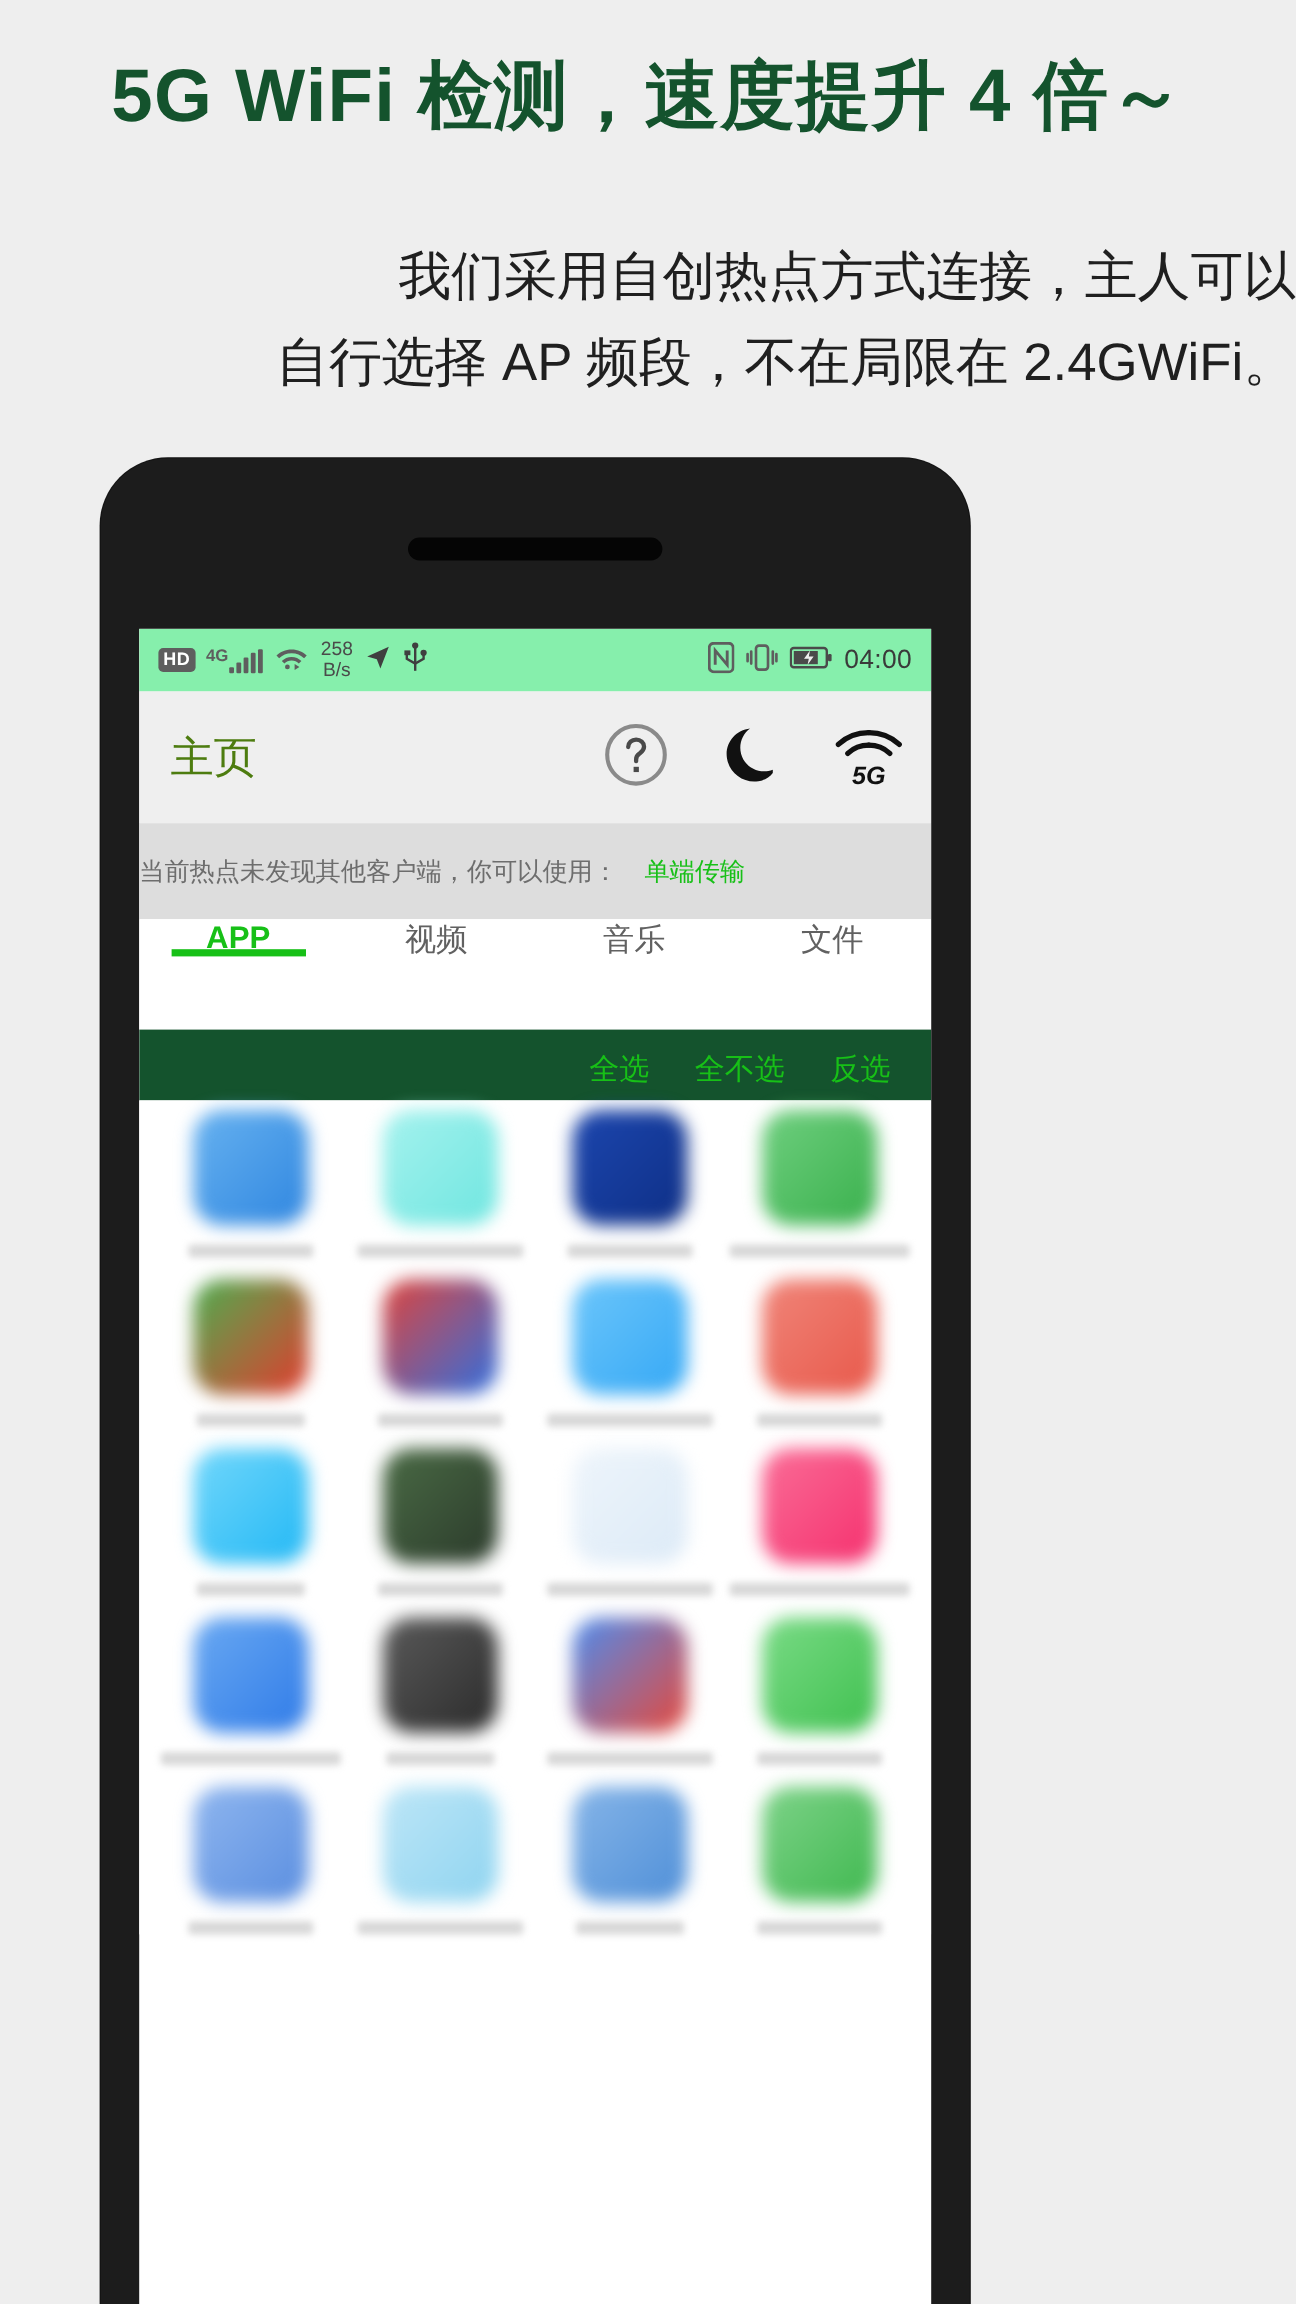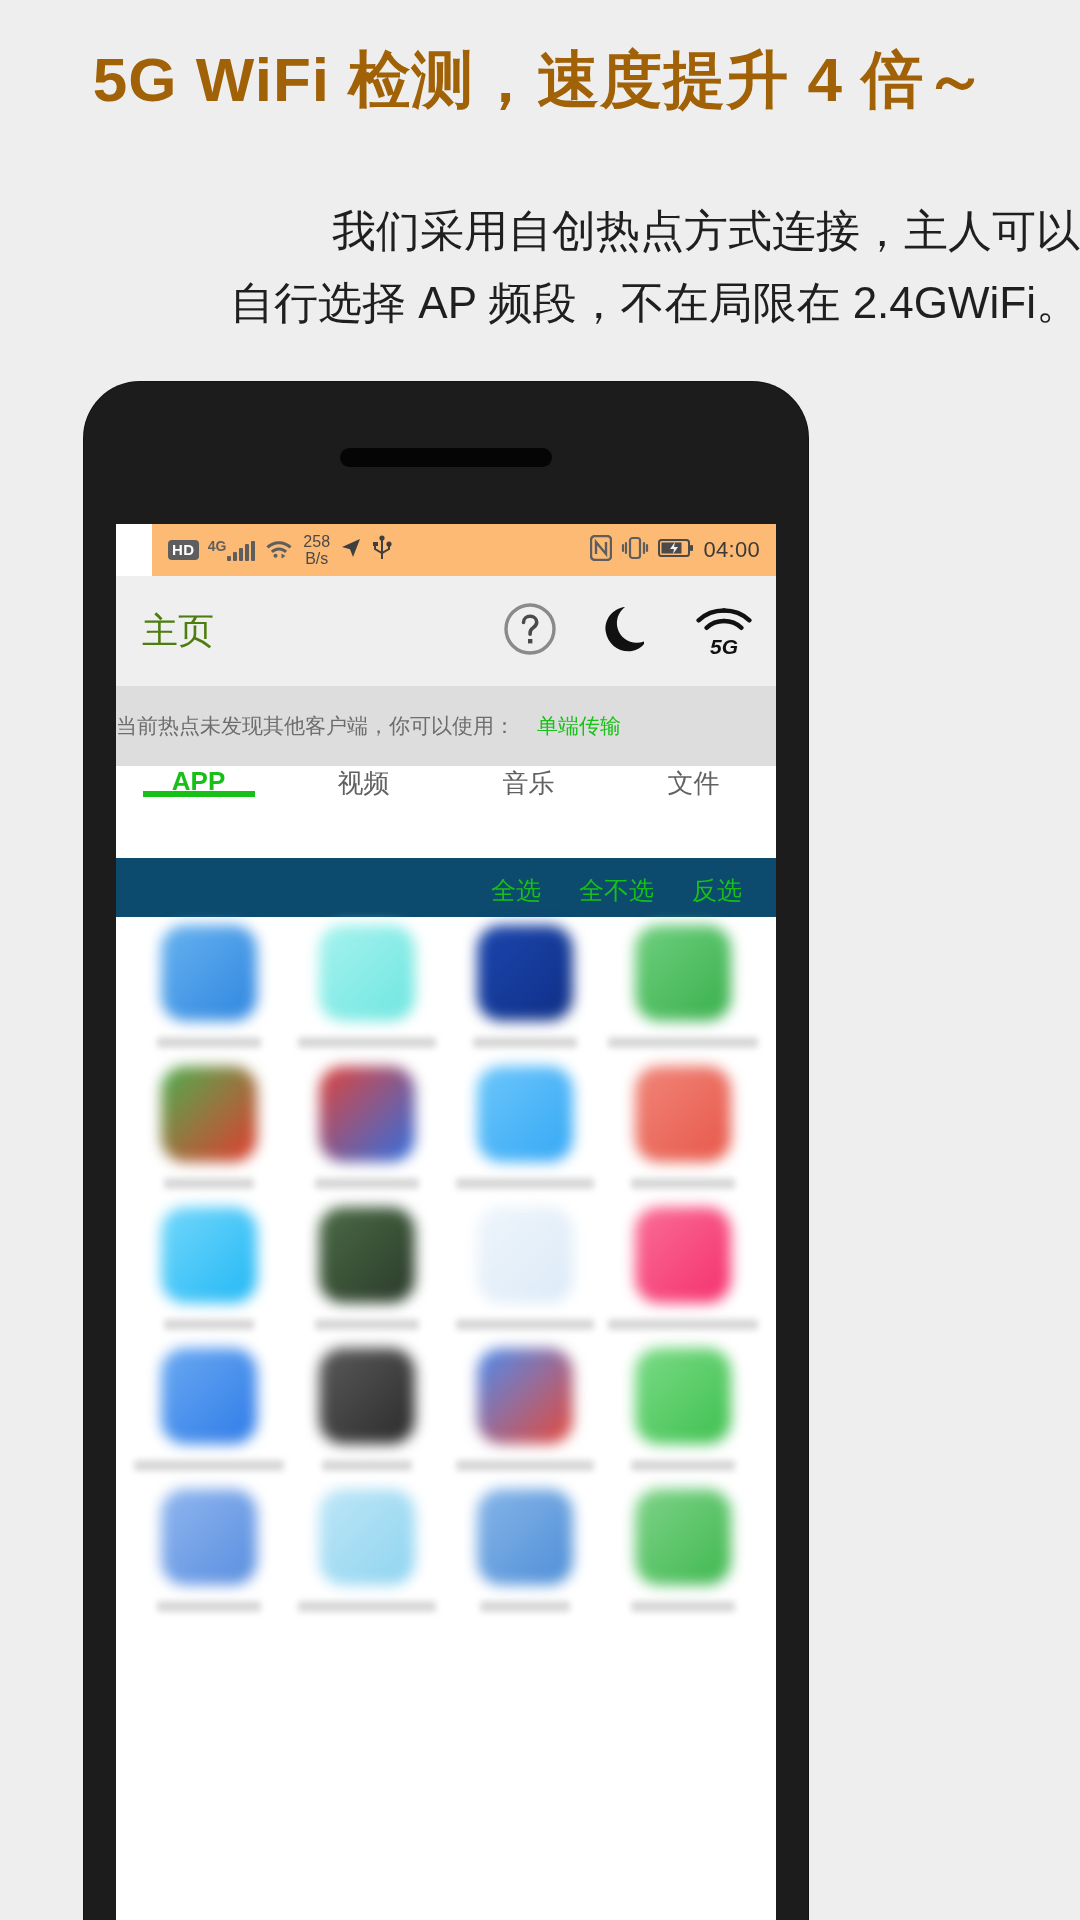--- a/index.html
+++ b/index.html
@@ -8,21 +8,21 @@
     background: #eeeeee;
     font-family: "Liberation Sans", "DejaVu Sans", sans-serif;
     overflow: hidden;
   }
   .page { position: relative; width: 1080px; height: 1920px; background: #eeeeee; }
 
   
   .promo-title {
     position: absolute; top: 38px; left: 0; width: 1080px;
     text-align: center;
-    font-size: 62px; font-weight: 700; color: #a16207;
+    font-size: 62px; font-weight: 700; color: #14532d;
     letter-spacing: 1px; white-space: nowrap;
   }
   .promo-sub {
     position: absolute; top: 195px; left: 0; width: 1080px;
     text-align: right;
     font-size: 44px; font-weight: 400; color: #1f1f1f;
     line-height: 72px;
   }
   .promo-sub div { white-space: nowrap; }
 
@@ -39,24 +39,23 @@
     width: 212px; height: 19px; background: #050505; border-radius: 10px;
   }
   .phone-screen {
     position: absolute; left: 32px; top: 142px;
     width: 660px; height: 1420px;
     background: #ffffff; overflow: hidden;
   }
 
   
   .statusbar {
-    position: relative; height: 52px; background: #fdba74;
+    position: relative; height: 52px; background: #86efac;
     display: flex; align-items: center; justify-content: space-between;
     padding: 16px 16px;
-    margin-left: 36px;
   }
   .sb-left, .sb-right { display: flex; align-items: center; gap: 9px; }
   .sb-hd {
     font-size: 15px; font-weight: 700; color: #ffffff; background: #5e5e5e;
     border-radius: 4px; padding: 1px 4px; letter-spacing: .5px; line-height: 1.15;
   }
   .sb-4g-wrap { display: flex; align-items: flex-end; gap: 1px; }
   .sb-4g { font-size: 14px; font-weight: 600; color: #5e5e5e; line-height: 1; margin-bottom: 8px;}
   .bars { display: flex; align-items: flex-end; gap: 2px; height: 19px; }
   .bars i { width: 4px; background: #5e5e5e; border-radius: 1px; display: block; }
@@ -99,21 +98,21 @@
   }
   .tab.active { color: #17c017; font-weight: 700; }
   .tab.active .tab-underline {
     position: absolute; bottom: 0; left: 50%; transform: translateX(-50%);
     width: 112px; height: 6px; background: #17c017;
   }
 
   
   .selectrow {
     display: flex; justify-content: flex-end; align-items: center;
-    gap: 38px; padding: 16px 34px 10px 0; background: #0c4a6e;
+    gap: 38px; padding: 16px 34px 10px 0; background: #14532d;
   }
   .selectrow span { color: #17c017; font-size: 25px; }
 
   
   .grid {
     display: grid; grid-template-columns: repeat(4, 1fr);
     row-gap: 18px; background: #fff; padding: 8px 14px 0 14px;
   }
   .cell { display: flex; flex-direction: column; align-items: center; }
   .appicon { width: 96px; height: 96px; border-radius: 24px; filter: blur(7px); }

